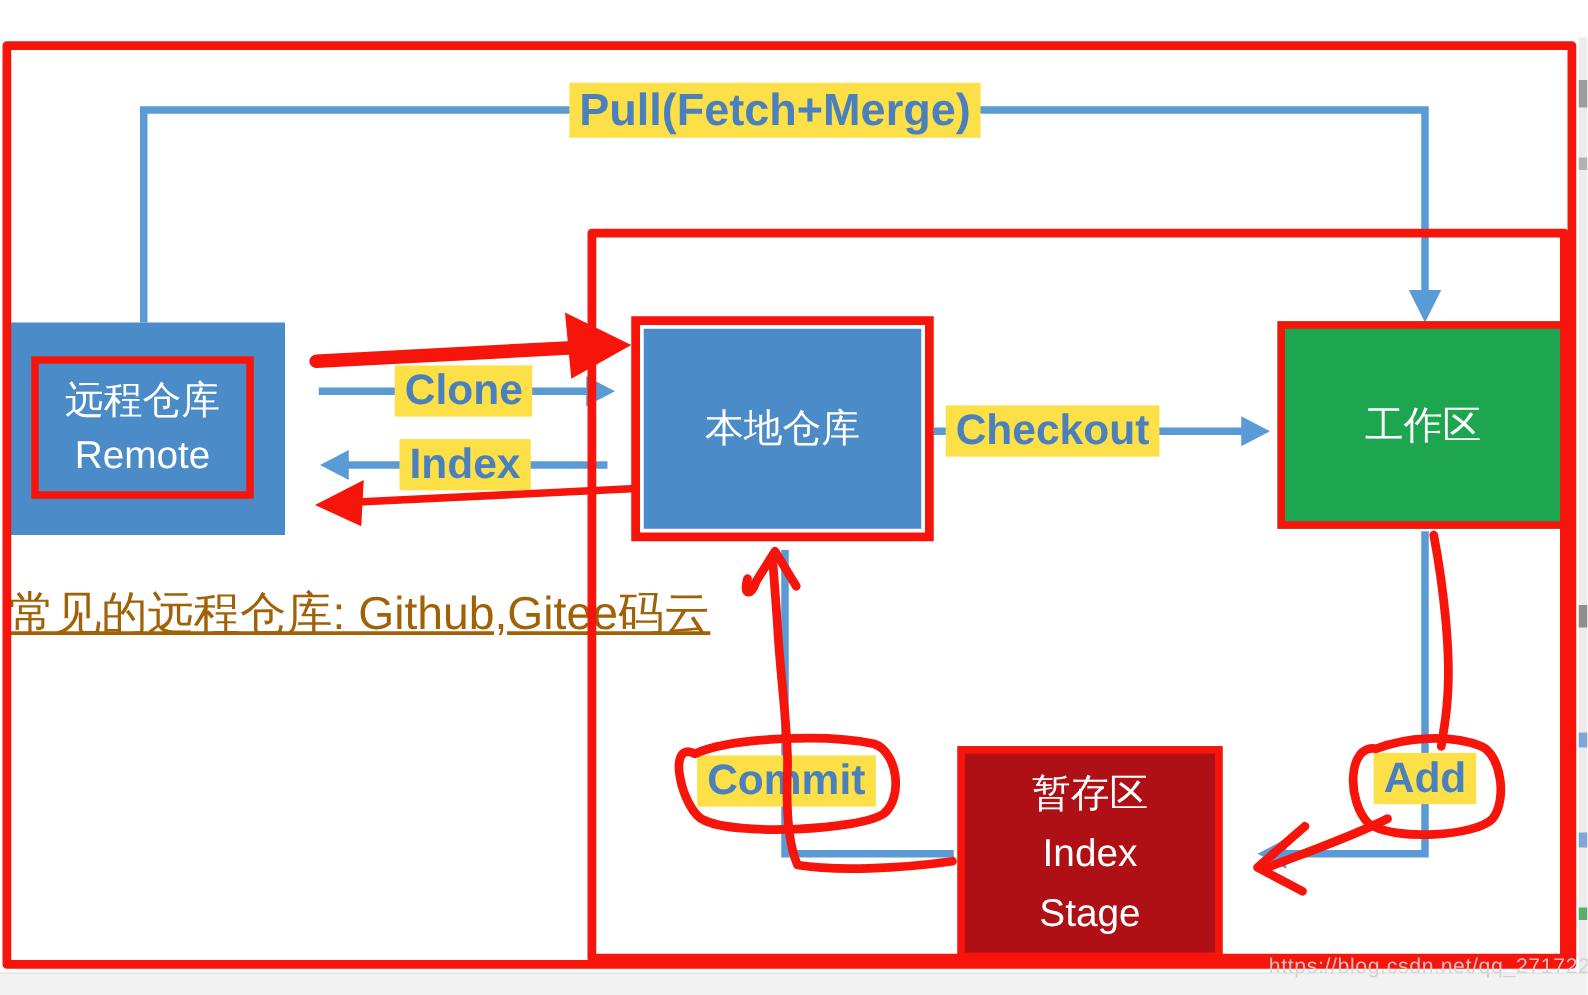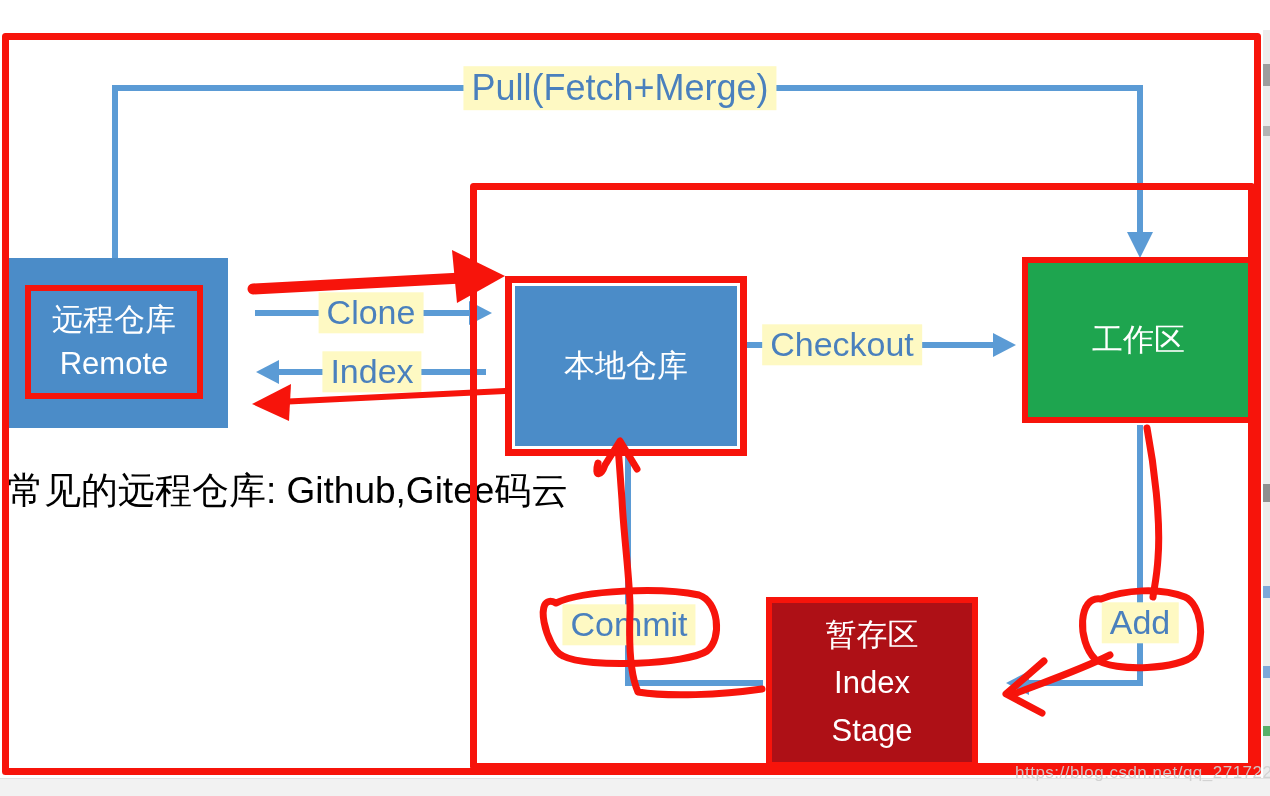--- a/index.html
+++ b/index.html
@@ -7,44 +7,44 @@
     width:1270px;height:796px;position:relative;overflow:hidden;
     background:#ffffff;
     font-family:"Liberation Sans","DejaVu Sans",sans-serif;
   }
   .abs{position:absolute;}
   svg{position:absolute;left:0;top:0;}
   #blue-layer{z-index:1;}
   .node{z-index:2;display:flex;flex-direction:column;align-items:center;justify-content:center;text-align:center;}
   .node-text{color:#ffffff;font-size:31px;line-height:44px;white-space:nowrap;}
   .edge-label{
-    z-index:2;background:#fef9c3;color:#4a80bd;font-size:34px;line-height:1.1;
-    padding:2px 8px;white-space:nowrap;transform:translate(-50%,-50%);
+    z-index:2;background:#fde047;color:#4a80bd;font-size:34px;line-height:1.1;
+    padding:2px 8px;white-space:nowrap;transform:translate(-50%,-50%);font-weight:bold;
   }
   .edge-label.big{font-size:36px;}
   #red-layer{z-index:5;}
   #remote-note{
-    z-index:4;left:7px;top:466px;color:#000000;font-size:37px;white-space:nowrap;
+    z-index:4;left:7px;top:466px;color:#a16207;font-size:37px;white-space:nowrap;text-decoration:underline;
   }
   #watermark{
     z-index:7;left:1015px;top:763px;color:#d0d0d0;font-size:17px;opacity:.92;
     white-space:nowrap;letter-spacing:.5px;
   }
   #bottom-strip{
     z-index:6;left:0;top:778px;width:1270px;height:18px;background:#f2f2f2;border-top:1px solid #e2e2e2;
   }
   #right-strip{z-index:6;left:1263px;top:30px;width:7px;height:766px;background:#ececec;}
   .speck{position:absolute;left:0;width:7px;}
   
   #remote-box{left:3px;top:258px;width:225px;height:170px;background:#4b8cc8;}
   #remote-inner-rect{
     position:absolute;left:22px;top:27px;width:166px;height:102px;
     border:6px solid #f7140b;display:flex;flex-direction:column;align-items:center;justify-content:center;
   }
-  #repository-box{left:505px;top:253px;width:242px;height:180px;border:7px solid #f7140b;background:#fff;padding:3px;box-sizing:border-box;margin-top:23px;}
+  #repository-box{left:505px;top:253px;width:242px;height:180px;border:7px solid #f7140b;background:#fff;padding:3px;box-sizing:border-box;}
   #repository-fill{width:100%;height:100%;background:#4b8cc8;display:flex;flex-direction:column;align-items:center;justify-content:center;}
   #workspace-box{left:1022px;top:257px;width:233px;height:166px;border:6px solid #f7140b;background:#1ea54f;box-sizing:border-box;}
   #index-box{left:766px;top:597px;width:212px;height:171px;border:6px solid #f7140b;background:#ae1016;box-sizing:border-box;}
   #index-box .node-text{line-height:48px;}
 </style>
 </head>
 <body>
 
 <svg id="blue-layer" width="1270" height="796" viewBox="0 0 1270 796">
   <g stroke="#5b9bd5" stroke-width="6" fill="none">

